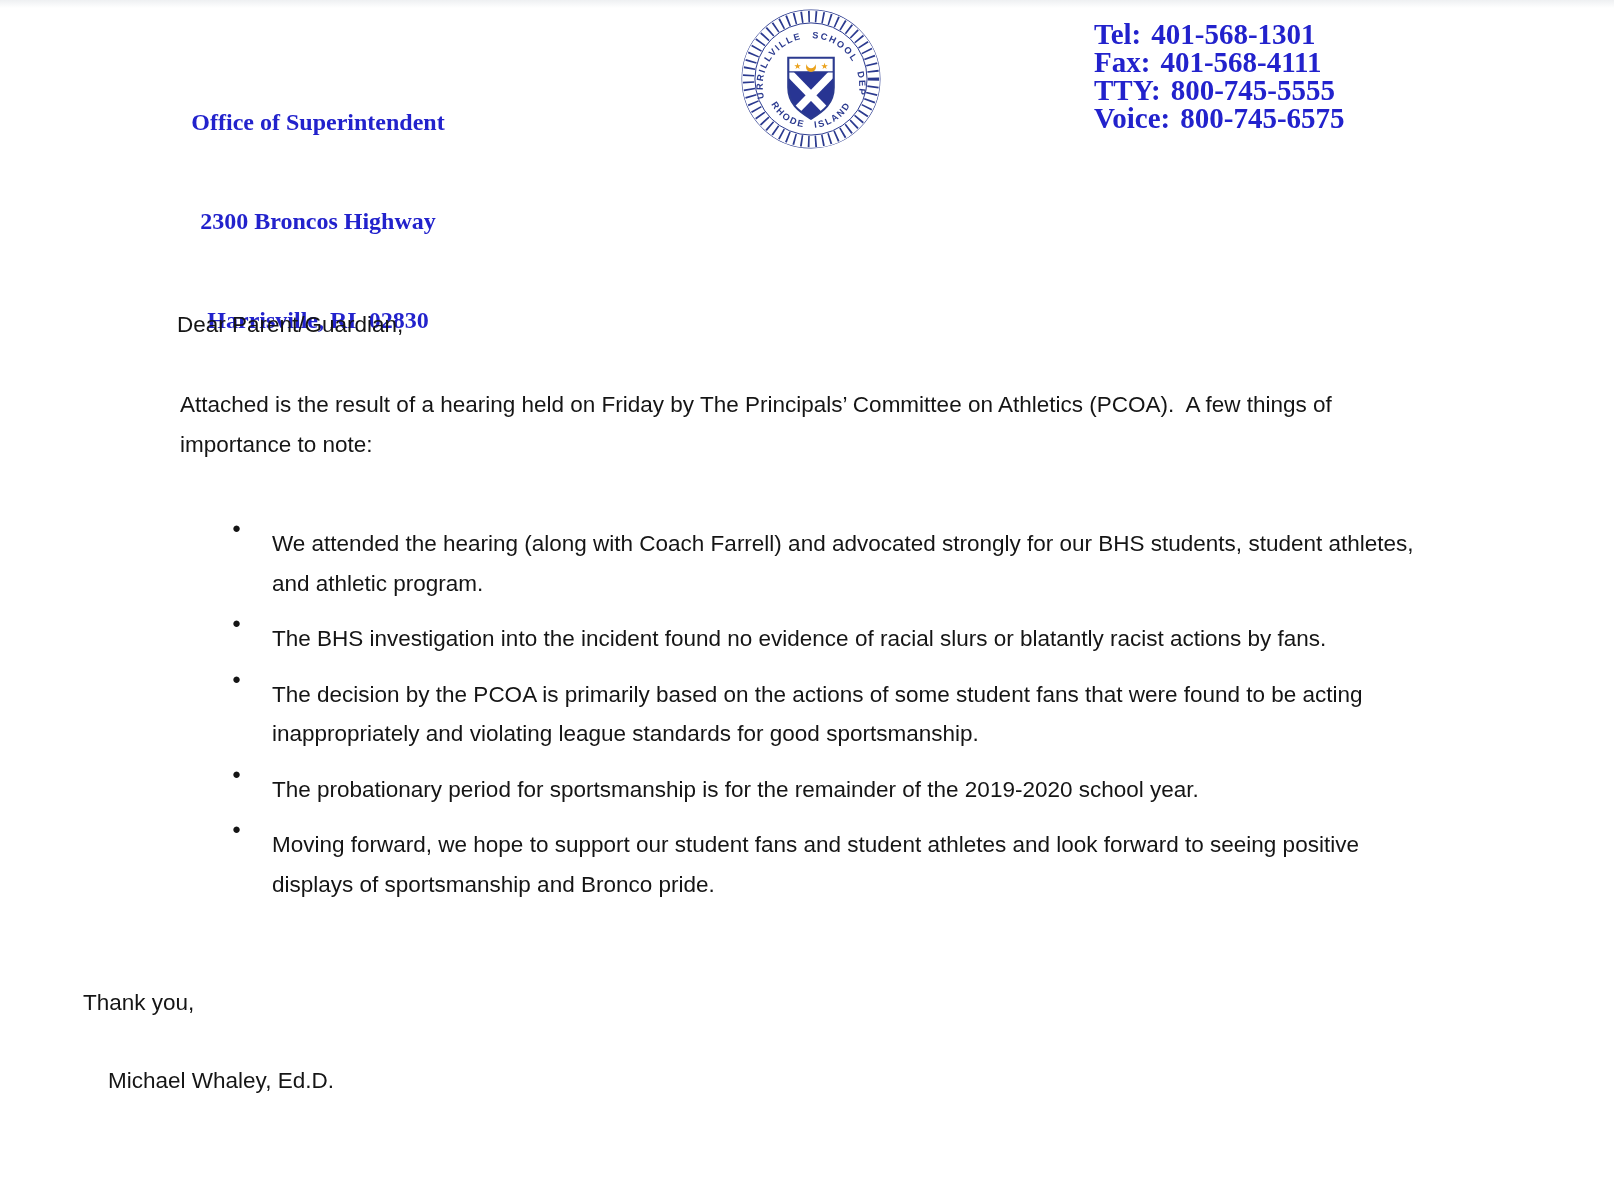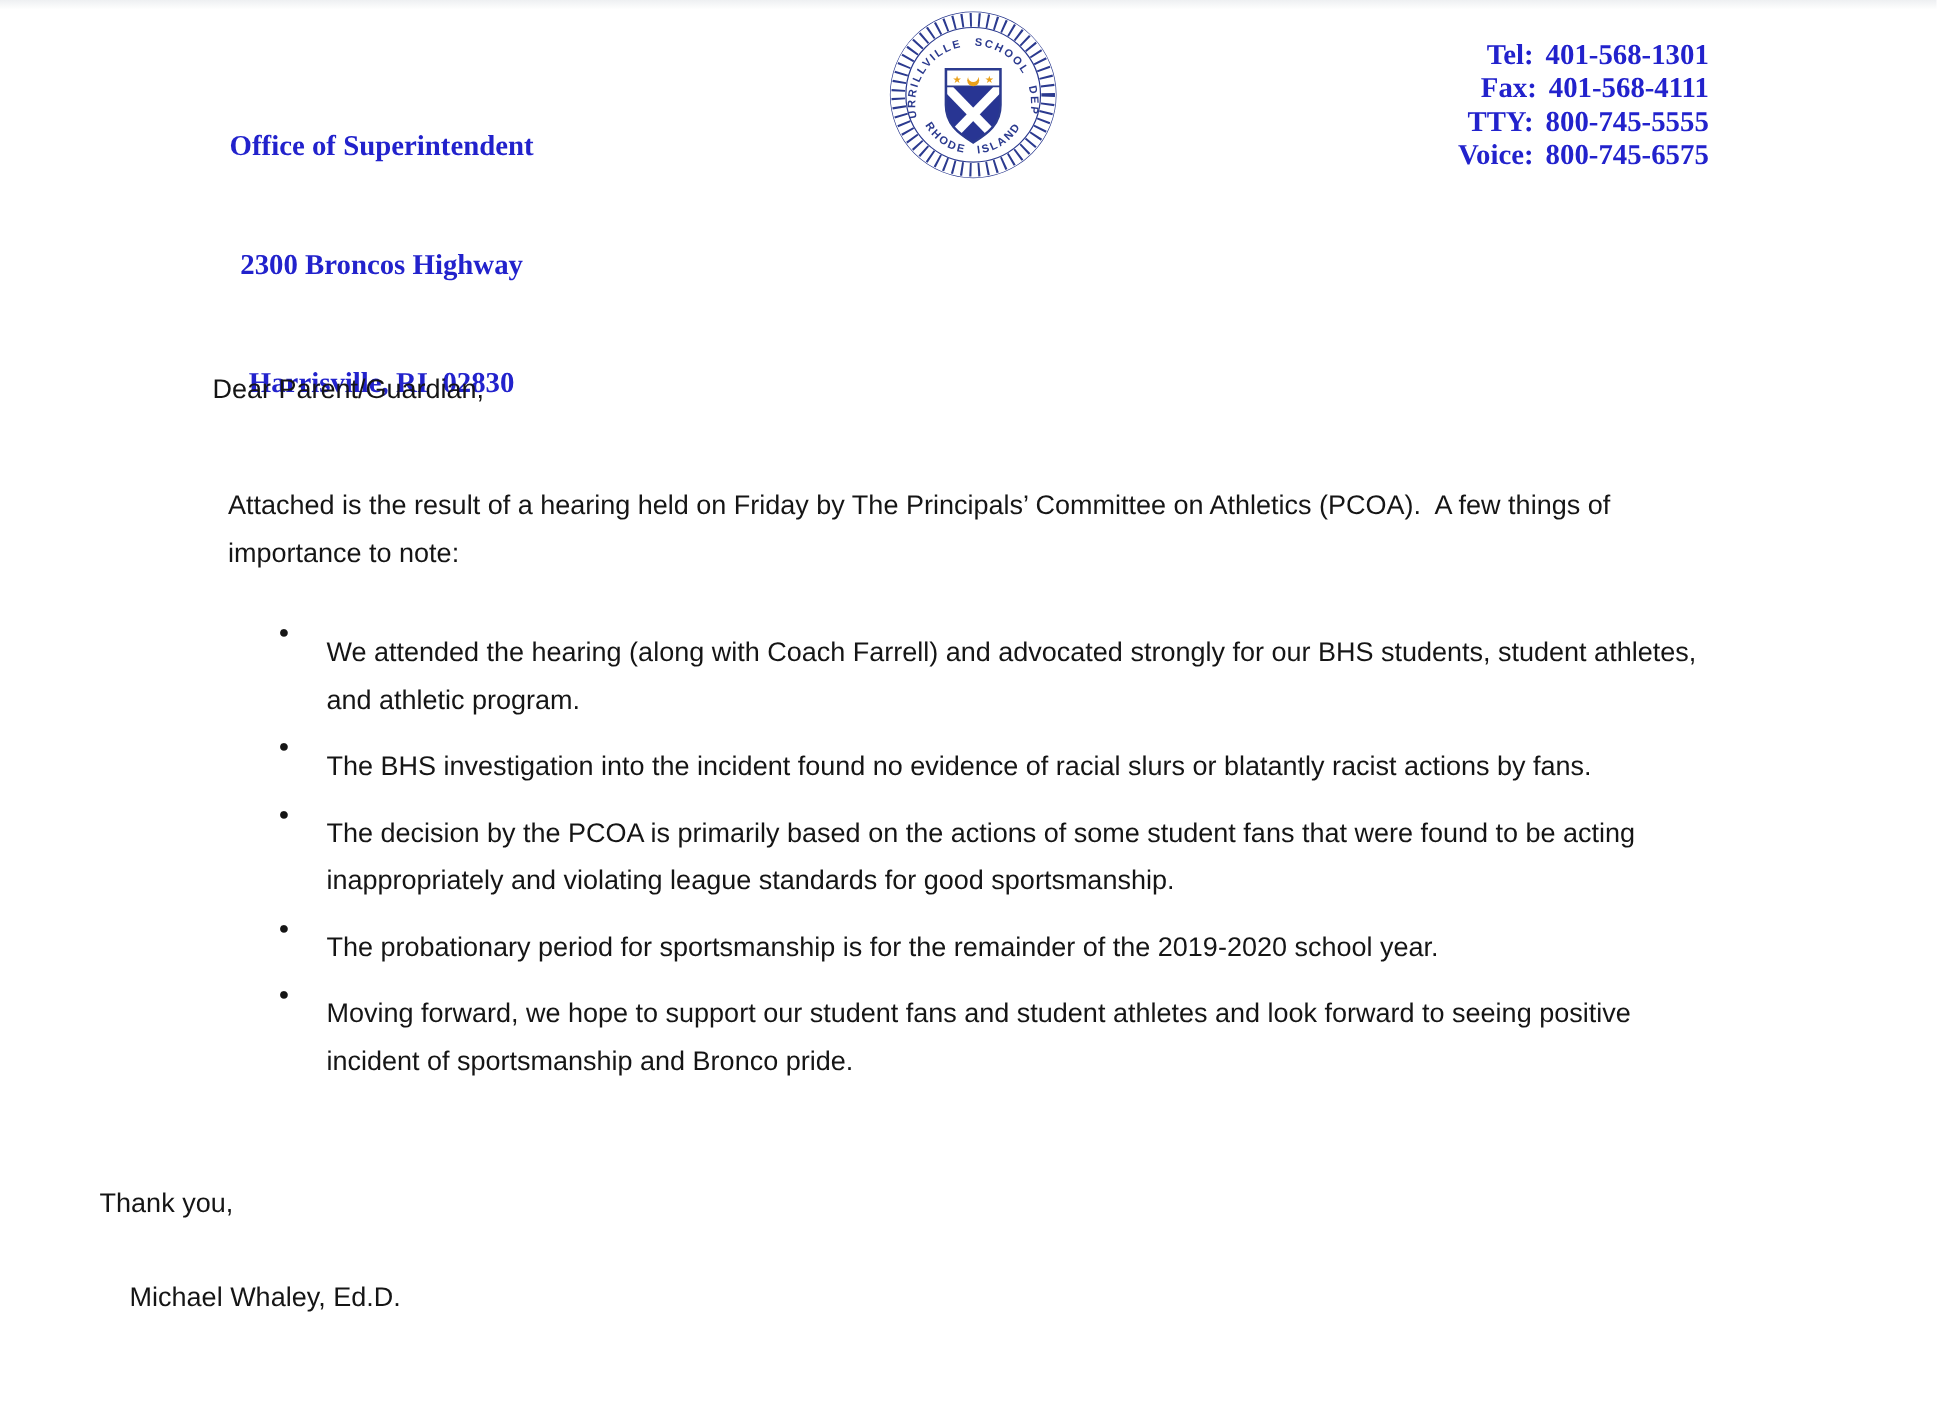--- a/index.html
+++ b/index.html
@@ -16,34 +16,34 @@
   }
   .top-shade{position:absolute;left:0;top:0;width:1614px;height:8px;
     background:linear-gradient(180deg,#eef0f2,#ffffff);}
   
   .hdr-left{
     position:absolute;left:148px;top:40px;width:340px;text-align:center;
     font-family:"Liberation Serif","DejaVu Serif",serif;font-weight:bold;
     font-size:24px;line-height:33px;color:var(--blue);white-space:pre-wrap;
   }
   .hdr-right{
-    position:absolute;left:1094px;top:32px;width:330px;text-align:right;
+    position:absolute;left:1094px;top:20px;width:330px;text-align:left;
     font-family:"Liberation Serif","DejaVu Serif",serif;font-weight:bold;
-    font-size:24px;line-height:28px;color:var(--blue);
+    font-size:29px;line-height:28px;color:var(--blue);
   }
   .contact-value{margin-left:10px;}
   .seal{position:absolute;left:740px;top:6px;width:142px;height:146px;}
   .seal-arc-text{
     font-family:"Liberation Sans","DejaVu Sans",sans-serif;font-weight:bold;
     font-size:13px;letter-spacing:2.5px;word-spacing:8px;fill:var(--navy);
   }
   
   .body-text{font-size:22.5px;line-height:40px;}
   .salutation{position:absolute;left:177px;top:305px;text-align:center;}
-  .intro{position:absolute;left:190px;top:385px;width:1200px;white-space:pre-wrap;margin-top:16px;}
+  .intro{position:absolute;left:180px;top:385px;width:1200px;white-space:pre-wrap;}
   .bullets{position:absolute;left:232px;top:508px;width:1210px;line-height:39.5px;}
   .bullet-item{display:flex;align-items:flex-start;}
   .bullet-marker{flex:0 0 40px;font-size:15px;line-height:39.5px;}
   .bullet-text{width:1166px;margin-top:16px;}
   .closing{position:absolute;left:83px;top:983px;line-height:39.5px;}
   .signatures{position:absolute;left:97px;top:1061px;line-height:39.5px;margin-left:11px;}
 </style>
 </head>
 <body>
 
@@ -121,21 +121,21 @@
     <div class="bullet-item">
       <span class="bullet-marker">●</span>
       <span class="bullet-text">The decision by the PCOA is primarily based on the actions of some student fans that were found to be acting inappropriately and violating league standards for good sportsmanship.</span>
     </div>
     <div class="bullet-item">
       <span class="bullet-marker">●</span>
       <span class="bullet-text">The probationary period for sportsmanship is for the remainder of the 2019-2020 school year.</span>
     </div>
     <div class="bullet-item">
       <span class="bullet-marker">●</span>
-      <span class="bullet-text">Moving forward, we hope to support our student fans and student athletes and look forward to seeing positive incident of sportsmanship and Bronco pride.</span>
+      <span class="bullet-text">Moving forward, we hope to support our student fans and student athletes and look forward to seeing positive displays of sportsmanship and Bronco pride.</span>
     </div>
   </div>
 
   <div class="closing body-text">Thank you,</div>
 
   <div class="signatures body-text">
     <div>Michael Whaley, Ed.D.</div>
   </div>
 </div>
 

